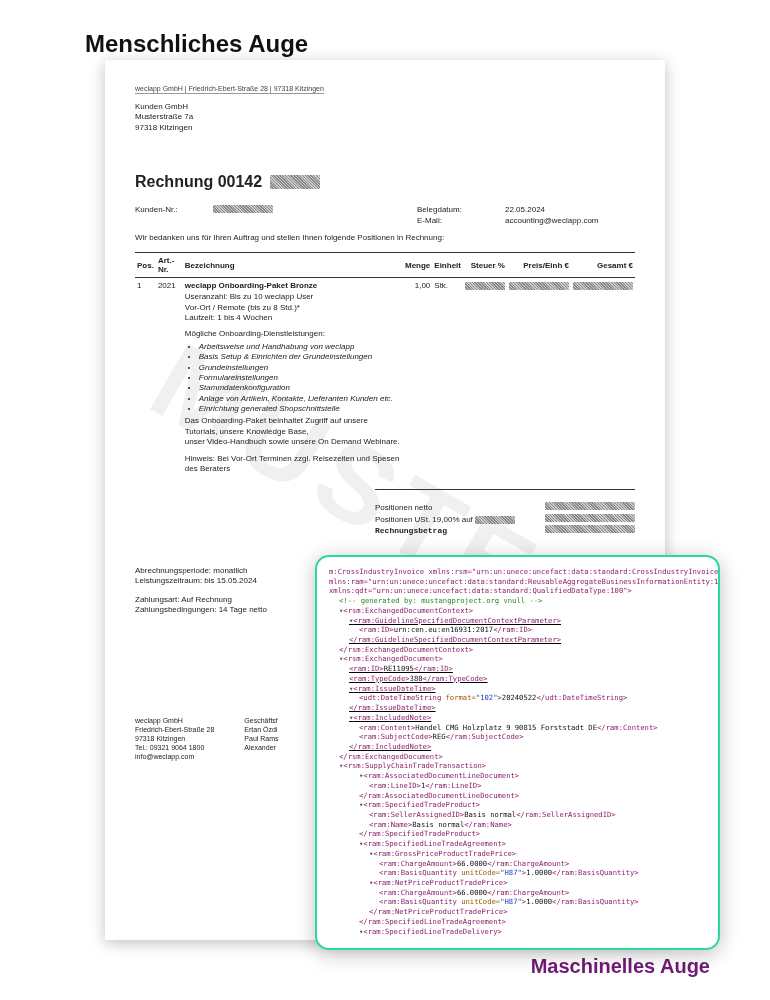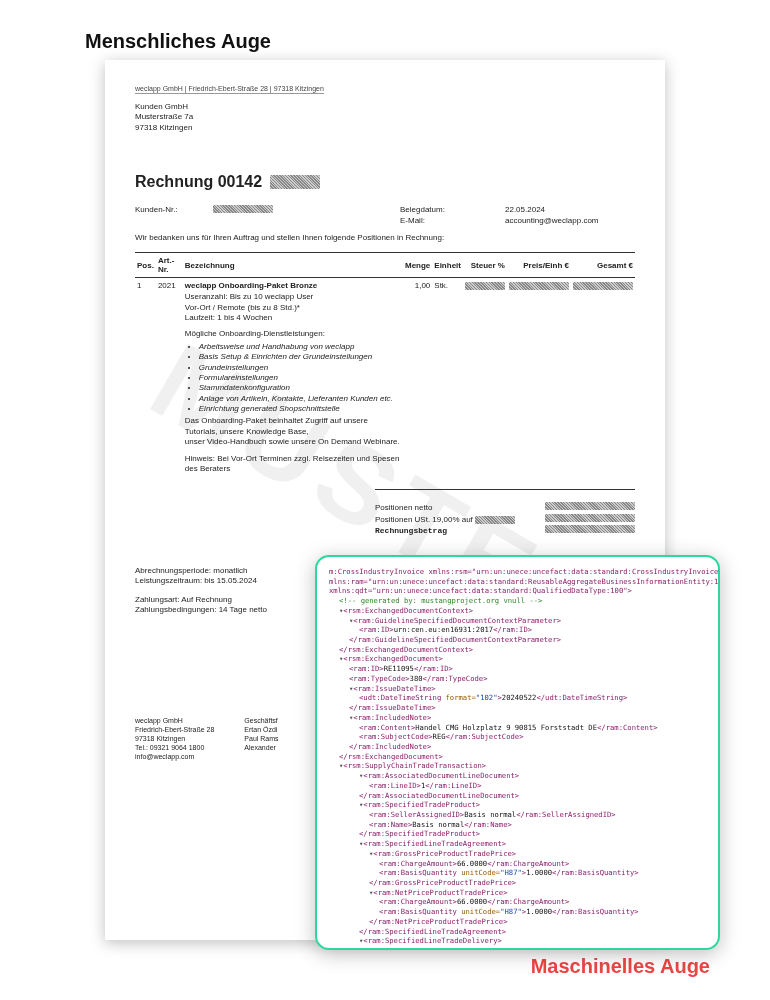--- a/index.html
+++ b/index.html
@@ -8,31 +8,31 @@
     width: 770px;
     height: 1000px;
     background: #fff;
     font-family: Arial, Helvetica, sans-serif;
     position: relative;
   }
   .label-top {
     position: absolute;
     top: 30px;
     left: 85px;
-    font-size: 20px;
+    font-size: 24px;
     font-weight: 700;
     color: #111;
   }
   .label-bottom {
     position: absolute;
     top: 955px;
     right: 60px;
     font-size: 20px;
     font-weight: 700;
-    color: #ef4444;
+    color: #701a75;
     margin-left: 21px;
   }
   .invoice-paper {
     position: absolute;
     top: 60px;
     left: 105px;
     width: 560px;
     height: 880px;
     background: #fff;
     box-shadow: 0 3px 14px rgba(0,0,0,0.25);
@@ -71,21 +71,21 @@
     font-size: 16px;
     font-weight: 700;
     margin-top: 40px;
     margin-bottom: 14px;
     display: flex;
     align-items: center;
     gap: 8px;
   }
   .meta-row {
     display: flex;
-    gap: 33px;
+    gap: 16px;
     margin-bottom: 8px;
   }
   .meta-block { display: flex; gap: 6px; }
   .meta-label { width: 72px; }
   .intro { margin: 8px 0 10px 0; }
   .tbl {
     width: 100%;
     border-collapse: collapse;
     font-size: 8px;
   }
@@ -161,21 +161,21 @@
     z-index: 10;
   }
   .xml-panel .t-tag { color: #8b1e6b; }
   .xml-panel .t-attr { color: #9a5a00; }
   .xml-panel .t-val { color: #1a3fb5; }
   .xml-panel .t-txt { color: #111; }
   .xml-panel .t-cmt { color: #2a8a2a; }
   .xml-panel .arrow { color: #555; }
   .xml-line { white-space: pre; }
   .i1 { padding-left: 10px; }
-  .i2 { padding-left: 20px; }
+  .i2 { padding-left: 20px; text-decoration: underline; }
   .i3 { padding-left: 30px; }
   .i4 { padding-left: 40px; }
   .i5 { padding-left: 50px; }
 </style>
 </head>
 <body>
 
 <div class="label-top">Menschliches Auge</div>
 <div class="label-bottom">Maschinelles Auge</div>
 
@@ -329,21 +329,20 @@
   <div class="xml-line i4"><span class="t-tag">&lt;ram:LineID&gt;</span><span class="t-txt">1</span><span class="t-tag">&lt;/ram:LineID&gt;</span></div>
   <div class="xml-line i3"><span class="t-tag">&lt;/ram:AssociatedDocumentLineDocument&gt;</span></div>
   <div class="xml-line i3"><span class="arrow">▾</span><span class="t-tag">&lt;ram:SpecifiedTradeProduct&gt;</span></div>
   <div class="xml-line i4"><span class="t-tag">&lt;ram:SellerAssignedID&gt;</span><span class="t-txt">Basis normal</span><span class="t-tag">&lt;/ram:SellerAssignedID&gt;</span></div>
   <div class="xml-line i4"><span class="t-tag">&lt;ram:Name&gt;</span><span class="t-txt">Basis normal</span><span class="t-tag">&lt;/ram:Name&gt;</span></div>
   <div class="xml-line i3"><span class="t-tag">&lt;/ram:SpecifiedTradeProduct&gt;</span></div>
   <div class="xml-line i3"><span class="arrow">▾</span><span class="t-tag">&lt;ram:SpecifiedLineTradeAgreement&gt;</span></div>
   <div class="xml-line i4"><span class="arrow">▾</span><span class="t-tag">&lt;ram:GrossPriceProductTradePrice&gt;</span></div>
   <div class="xml-line i5"><span class="t-tag">&lt;ram:ChargeAmount&gt;</span><span class="t-txt">66.0000</span><span class="t-tag">&lt;/ram:ChargeAmount&gt;</span></div>
   <div class="xml-line i5"><span class="t-tag">&lt;ram:BasisQuantity </span><span class="t-attr">unitCode=</span><span class="t-val">"<span>H87</span>"</span><span class="t-tag">&gt;</span><span class="t-txt">1.0000</span><span class="t-tag">&lt;/ram:BasisQuantity&gt;</span></div>
-  <div class="xml-line i4"><span class="t-tag">&lt;/ram:GrossPriceProductTradePrice&gt;</span></div>
   <div class="xml-line i4"><span class="arrow">▾</span><span class="t-tag">&lt;ram:NetPriceProductTradePrice&gt;</span></div>
   <div class="xml-line i5"><span class="t-tag">&lt;ram:ChargeAmount&gt;</span><span class="t-txt">66.0000</span><span class="t-tag">&lt;/ram:ChargeAmount&gt;</span></div>
   <div class="xml-line i5"><span class="t-tag">&lt;ram:BasisQuantity </span><span class="t-attr">unitCode=</span><span class="t-val">"<span>H87</span>"</span><span class="t-tag">&gt;</span><span class="t-txt">1.0000</span><span class="t-tag">&lt;/ram:BasisQuantity&gt;</span></div>
   <div class="xml-line i4"><span class="t-tag">&lt;/ram:NetPriceProductTradePrice&gt;</span></div>
   <div class="xml-line i3"><span class="t-tag">&lt;/ram:SpecifiedLineTradeAgreement&gt;</span></div>
   <div class="xml-line i3"><span class="arrow">▾</span><span class="t-tag">&lt;ram:SpecifiedLineTradeDelivery&gt;</span></div>
 
 </div>
 
 </body></html>

